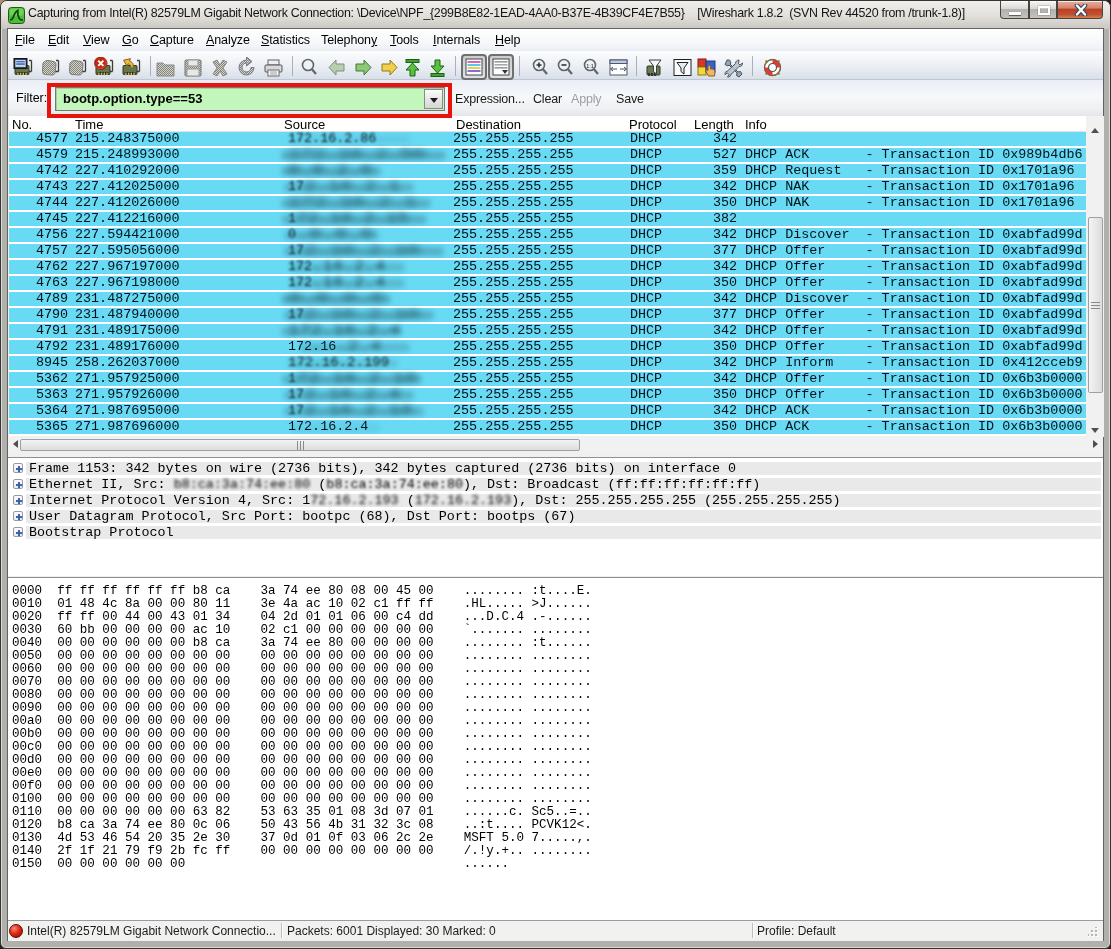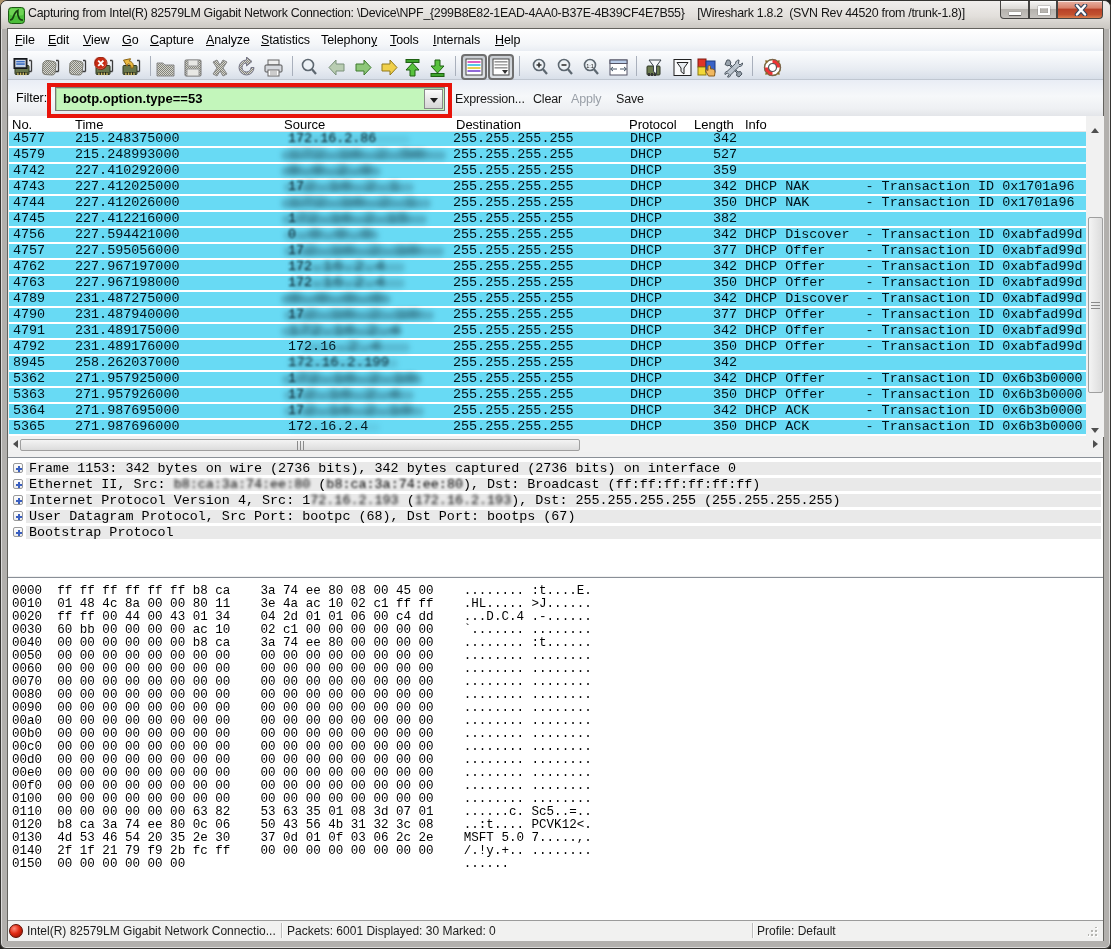--- a/index.html
+++ b/index.html
@@ -29,21 +29,21 @@
 #fdrop{left:424px;top:89px;width:19px;height:20px;background:linear-gradient(#fdfdfd,#e7e7e7 50%,#d6d6d6);border:1px solid #8a8a8a}
 #fdrop:after{content:"";position:absolute;left:5px;top:8px;border:4px solid transparent;border-top:5px solid #1c1c1c}
 #redrect{left:47px;top:83px;width:405px;height:35px;border:4px solid #e8130a;z-index:30}
 .fbtn{position:absolute;top:92px;font-size:12.5px;letter-spacing:-0.2px;color:#1a1a1a}
 
 #plheader{left:9px;top:116px;width:1077px;height:16px;background:#ffffff;border-bottom:1px solid #e4e4e4}
 .ph{position:absolute;top:117px;font-size:13px;color:#000}
 #rows{left:9px;top:132px;width:1077px;height:304px;background:#fff}
 .prow{position:absolute;left:0;width:1077px;height:16px;background:#68daf4;border-bottom:2px solid #fff}
 .prow span{position:absolute;top:0px;height:14px;line-height:14px;font-family:"Liberation Mono",monospace;font-size:13.4px;color:#02131b;white-space:pre}
-.c-no{left:4px;width:62px;text-align:left}
+.c-no{left:12px;width:62px;text-align:center}
 .c-time{left:66px}
 .c-src{left:279px}
 .c-dst{left:444px}
 .c-proto{left:621px}
 .c-len{left:660px;width:68px;text-align:right}
 .c-info{left:736px}
 .bl2{filter:blur(1.4px)}
 .bl3{filter:blur(0.8px)}
 .sh{font-style:normal;display:inline-block}
 .streak{position:absolute;border-radius:6px;background:rgba(38,82,102,.28);filter:blur(2.8px)}
@@ -342,29 +342,31 @@
       <span class="c-len">342</span>
     </div>
 <div class="prow" style="top:16px">
       <span class="c-no">4579</span>
       <span class="c-time">215.248993000</span>
       <span class="c-src"><i class="sh" style="filter:blur(2.6px);transform:scaleX(1.55);transform-origin:0 50%;opacity:0.78">172.16.2.50</i></span>
       <div class="streak" style="left:272px;top:3px;width:165px;height:9px;background:rgba(38,82,102,0.3)"></div>
       <span class="c-dst">255.255.255.255</span>
       <span class="c-proto">DHCP</span>
       <span class="c-len">527</span>
+      <span class="c-info">DHCP ACK       - Transaction ID 0x989b4db6</span>
     </div>
 <div class="prow" style="top:32px">
       <span class="c-no">4742</span>
       <span class="c-time">227.410292000</span>
       <span class="c-src"><i class="sh" style="filter:blur(2.4px);transform:scaleX(1.5);transform-origin:0 50%;opacity:0.78">0.0.2.0</i></span>
       <div class="streak" style="left:272px;top:3px;width:100px;height:9px;background:rgba(38,82,102,0.3)"></div>
       <span class="c-dst">255.255.255.255</span>
       <span class="c-proto">DHCP</span>
       <span class="c-len">359</span>
+      <span class="c-info">DHCP Request   - Transaction ID 0x1701a96</span>
     </div>
 <div class="prow" style="top:48px">
       <span class="c-no">4743</span>
       <span class="c-time">227.412025000</span>
       <span class="c-src"><i class="sh" style="filter:blur(0.9px)">17</i><i class="sh" style="filter:blur(2.5px);transform:scaleX(1.5);transform-origin:0 50%;opacity:0.78">2.16.2.1</i></span>
       <div class="streak" style="left:275px;top:3px;width:130px;height:9px;background:rgba(38,82,102,0.28)"></div>
       <span class="c-dst">255.255.255.255</span>
       <span class="c-proto">DHCP</span>
       <span class="c-len">342</span>
       <span class="c-info">DHCP NAK       - Transaction ID 0x1701a96</span>
@@ -469,20 +471,21 @@
       <span class="c-info">DHCP Offer     - Transaction ID 0xabfad99d</span>
     </div>
 <div class="prow" style="top:224px">
       <span class="c-no">8945</span>
       <span class="c-time">258.262037000</span>
       <span class="c-src"><i class="sh" style="filter:blur(1.3px);transform:scaleX(1.05);transform-origin:0 50%;opacity:1">172.16.2.199</i></span>
       <div class="streak" style="left:279px;top:3px;width:110px;height:9px;background:rgba(38,82,102,0.16)"></div>
       <span class="c-dst">255.255.255.255</span>
       <span class="c-proto">DHCP</span>
       <span class="c-len">342</span>
+      <span class="c-info">DHCP Inform    - Transaction ID 0x412cceb9</span>
     </div>
 <div class="prow" style="top:240px">
       <span class="c-no">5362</span>
       <span class="c-time">271.957925000</span>
       <span class="c-src"><i class="sh" style="filter:blur(1.0px)">1</i><i class="sh" style="filter:blur(2.5px);transform:scaleX(1.5);transform-origin:0 50%;opacity:0.78">72.16.2.10</i></span>
       <div class="streak" style="left:273px;top:3px;width:140px;height:9px;background:rgba(38,82,102,0.3)"></div>
       <span class="c-dst">255.255.255.255</span>
       <span class="c-proto">DHCP</span>
       <span class="c-len">342</span>
       <span class="c-info">DHCP Offer     - Transaction ID 0x6b3b0000</span>

